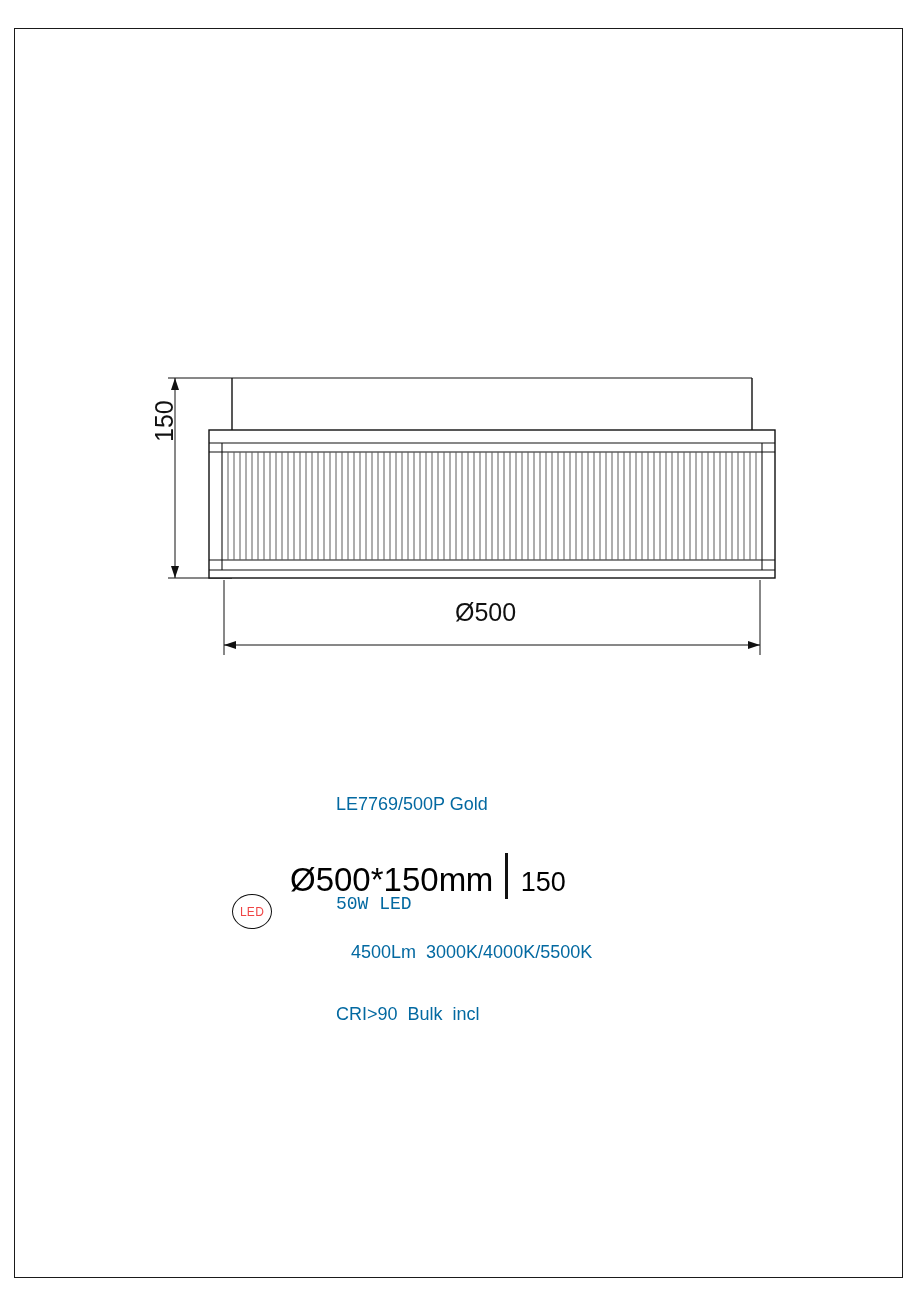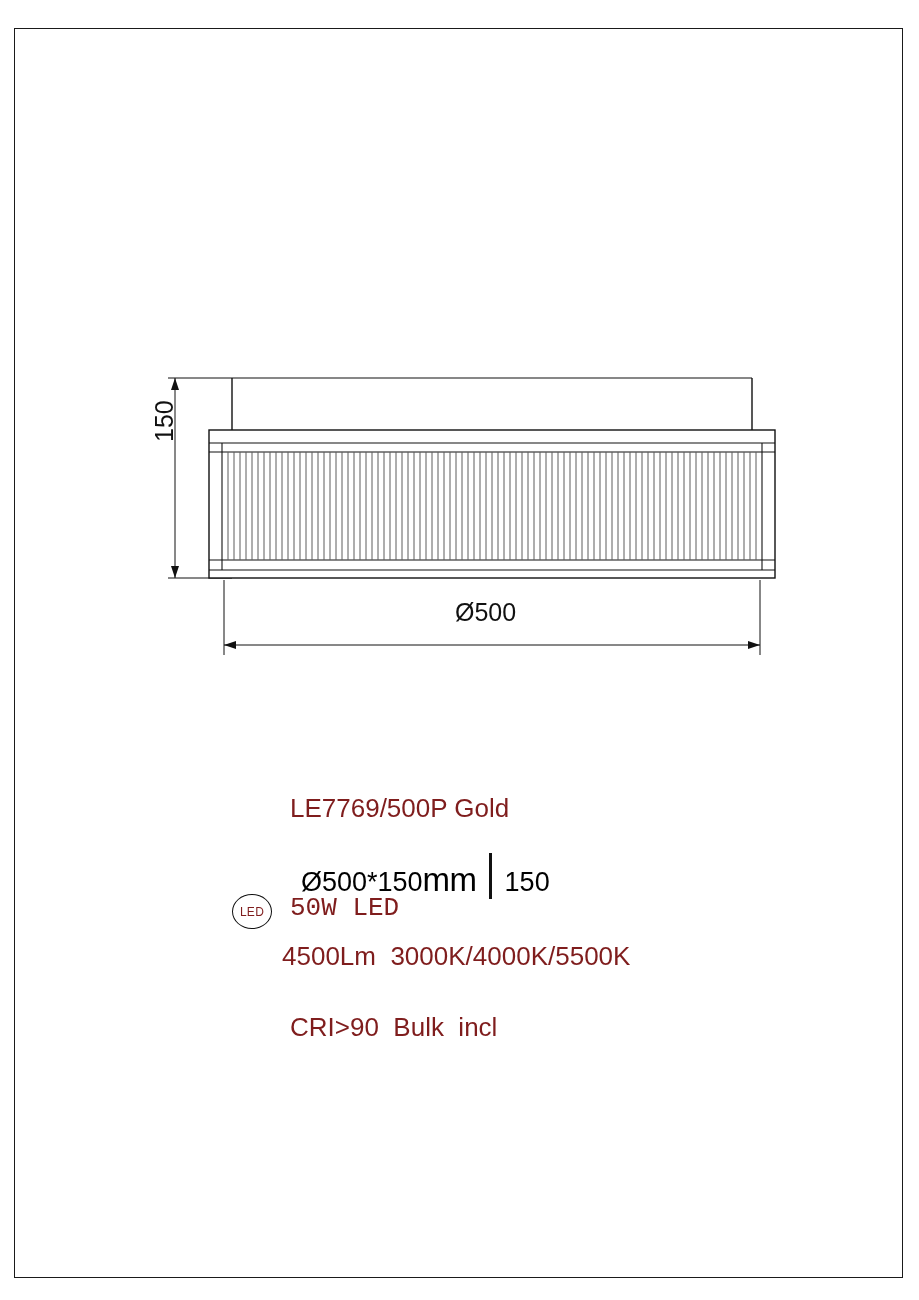--- a/index.html
+++ b/index.html
@@ -41,57 +41,58 @@
   }
 
   
   .spec-block {
     position: absolute;
     left: 232px;
     top: 795px;
     width: 560px;
   }
   .spec-line {
-    font-size: 26px;
+    font-size: 18px;
     line-height: 1.0;
-    color: #7f1d1d;
+    color: #0369a1;
     white-space: pre;
+    margin-left: 46px;
   }
   .line-model { position: absolute; left: 58px; top: 0px; }
   .line-dims  { position: absolute; left: 58px; top: 50px; display: flex; align-items: baseline; }
-  .dims-a { font-size: 27px; margin-left: 11px; }
+  .dims-a { font-size: 33px; }
   .dims-mm { font-size: 33px; letter-spacing: -0.5px; }
   .dims-sep {
     display: inline-block;
     width: 3px;
     height: 46px;
     background: #111111;
     margin: 0 13px 0 12px;
     position: relative;
     top: 8px;
   }
   .dims-b { font-size: 27px; }
   .line-power  { position: absolute; left: 58px; top: 100px; font-family: Liberation Mono, monospace; }
-  .line-lumens { position: absolute; left: 50px; top: 148px; }
-  .line-cri    { position: absolute; left: 58px; top: 219px; }
+  .line-lumens { position: absolute; left: 73px; top: 148px; }
+  .line-cri    { position: absolute; left: 58px; top: 210px; }
 
   .led-badge {
     position: absolute;
     left: 0px;
     top: 99px;
     width: 38px;
     height: 33px;
     border: 1.6px solid #111111;
     border-radius: 50%;
     display: flex;
     align-items: center;
     justify-content: center;
     font-size: 12px;
     letter-spacing: 0.3px;
-    color: #7f1d1d;
+    color: #ef4444;
   }
 
   
   .dim-label {
     position: absolute;
     font-size: 25px;
     color: #111111;
     white-space: nowrap;
   }
   .dim-height-label {

